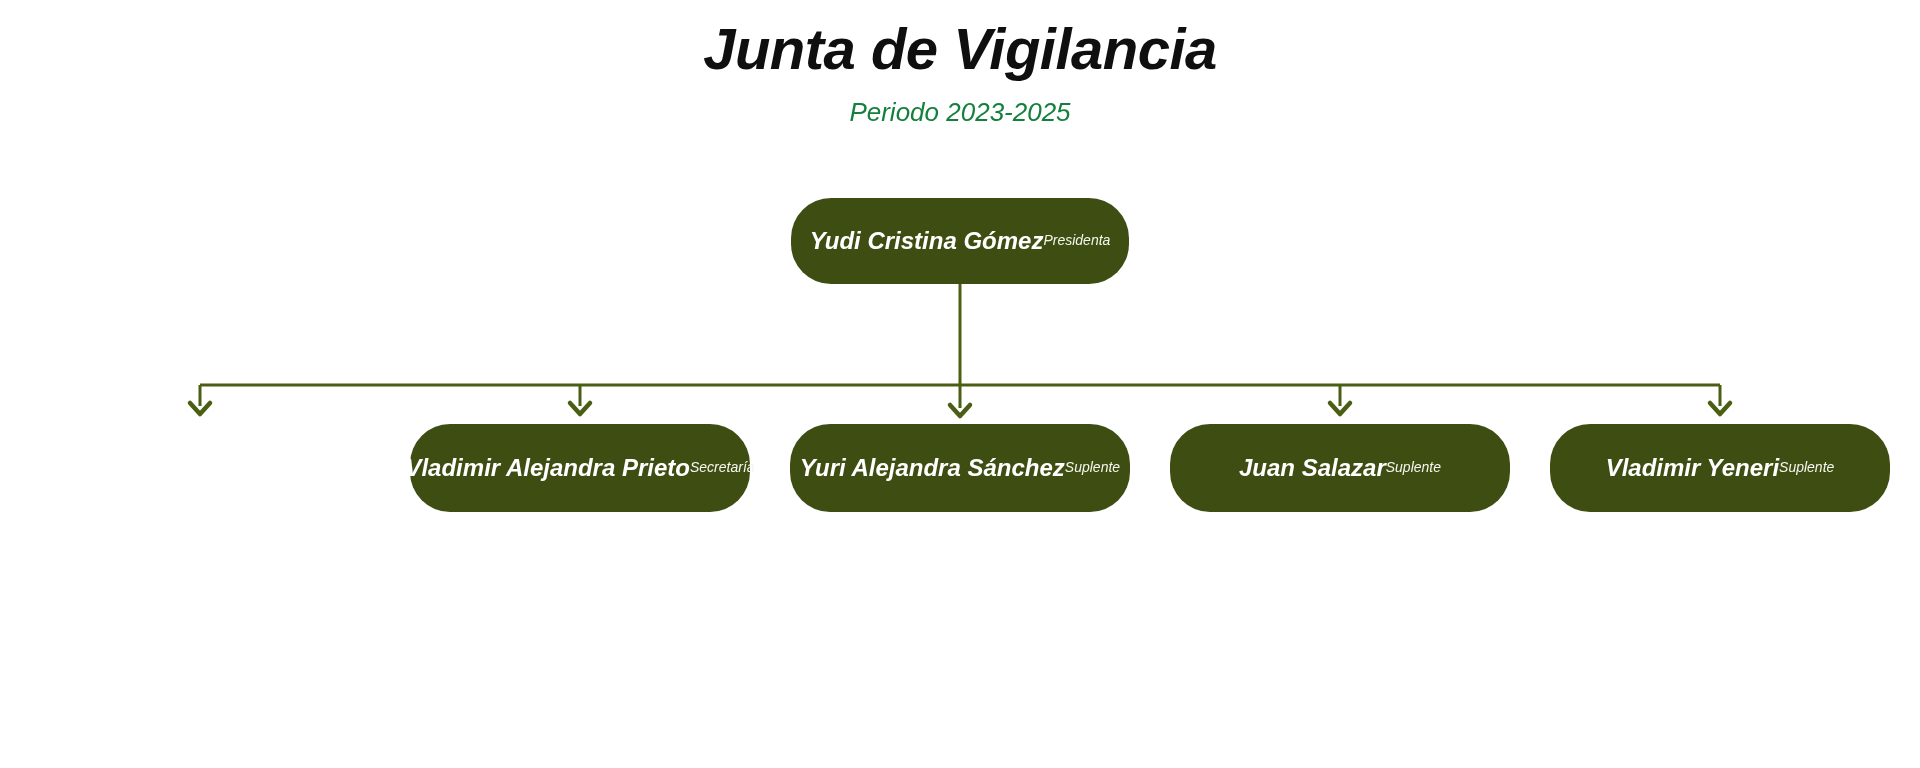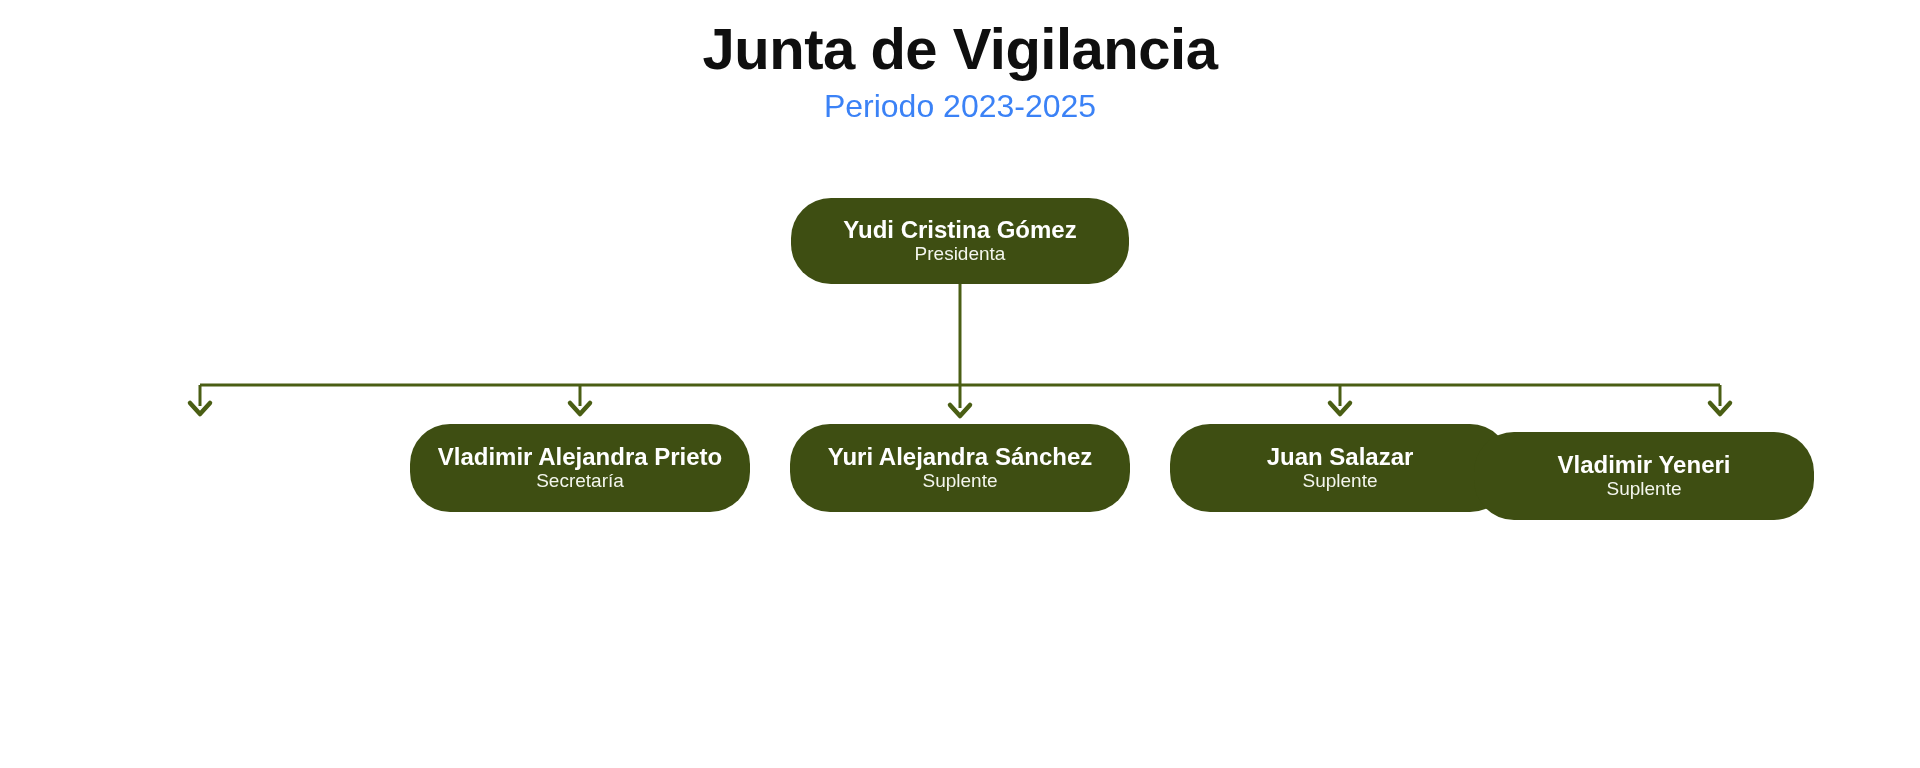--- a/index.html
+++ b/index.html
@@ -10,61 +10,61 @@
     --node-name-text:#FFFFFF;
     --node-role-text:#F4F6EE;
   }
   *{margin:0;padding:0;box-sizing:border-box;}
   html,body{width:1920px;height:768px;overflow:hidden;}
   body{
     background:var(--background);
     font-family:"Liberation Sans","DejaVu Sans",sans-serif;
     position:relative;
   }
-  .canvas{position:absolute;inset:0;width:1920px;height:712px;}
+  .canvas{position:absolute;inset:0;width:1920px;height:712px;font-style:italic;}
 
   
   .header{position:absolute;top:16px;left:0;width:1920px;text-align:center;}
   .title{
     font-size:58px;font-weight:bold;color:var(--title-text);
     letter-spacing:-0.5px;line-height:1.15;
   }
   .subtitle{
-    font-size:32px;font-weight:normal;color:#3b82f6;margin-top:4px;line-height:1.2;
+    font-size:26px;font-weight:normal;color:#15803d;margin-top:14px;line-height:1.2;
   }
 
   
   svg.connectors{position:absolute;left:0;top:0;width:1920px;height:768px;}
   svg.connectors .line{stroke:var(--connector);stroke-width:3;fill:none;}
   svg.connectors .arrowhead{
     stroke:var(--connector);stroke-width:4.5;fill:none;
     stroke-linecap:round;stroke-linejoin:round;
   }
 
   
   .node{
     position:absolute;
     background:var(--node-fill);
     border-radius:40px;
-    display:flex;flex-direction:column;justify-content:center;align-items:center;
+    display:flex;flex-direction:row;justify-content:center;align-items:center;
     text-align:center;
   }
   .node-root{left:791px;top:198px;width:338px;height:86px;}
   .node-child{top:424px;width:340px;height:88px;}
   .n1{left:30px;}
   .n2{left:410px;}
   .n3{left:790px;}
   .n4{left:1170px;}
-  .n5{left:1474px;margin-top:8px;}
+  .n5{left:1550px;}
   .node-name{
     color:var(--node-name-text);font-weight:bold;font-size:24px;line-height:1.1;
     white-space:nowrap;
   }
   .node-role{
-    color:var(--node-role-text);font-weight:normal;font-size:19px;line-height:1.1;
+    color:var(--node-role-text);font-weight:normal;font-size:14px;line-height:1.1;
     white-space:nowrap;
   }
 </style>
 </head>
 <body>
 
 <div class="canvas">
 
   <div class="header">
     <div class="title">Junta de Vigilancia</div>

